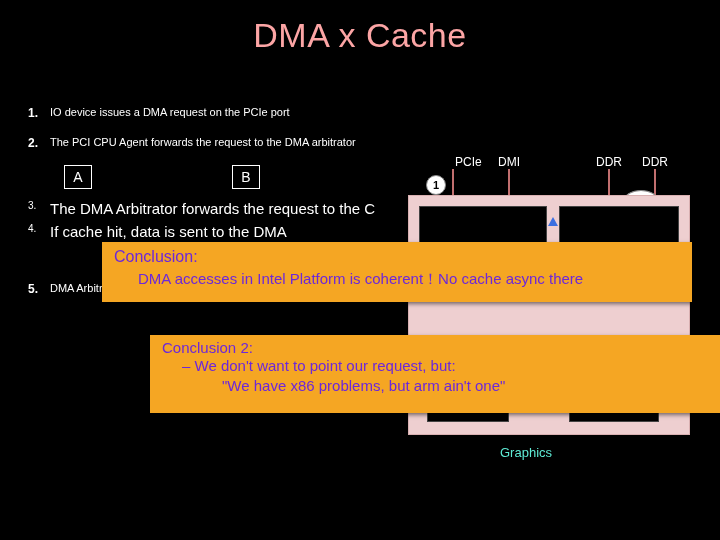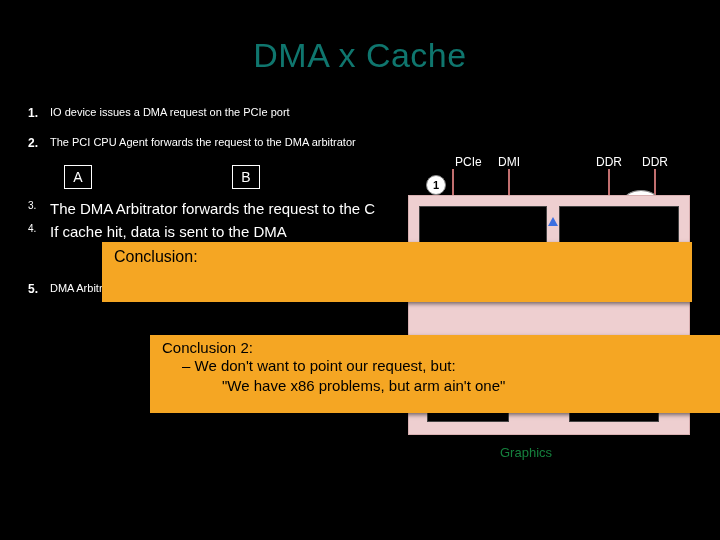--- a/index.html
+++ b/index.html
@@ -5,25 +5,25 @@
   * { margin: 0; padding: 0; box-sizing: border-box; }
   body {
     width: 720px;
     height: 540px;
     background: #000;
     font-family: "Segoe UI", Arial, sans-serif;
     position: relative;
     overflow: hidden;
   }
   .title {
-    color: #0f766e;
+    color: #fca5a5;
     font-size: 34px;
     font-weight: 300;
     text-align: center;
-    padding-top: 36px;
+    padding-top: 16px;
     letter-spacing: 0.5px;
   }
   .left-col {
     position: absolute;
     left: 28px;
     top: 105px;
     width: 380px;
     color: #fff;
     font-size: 11px;
   }
@@ -110,21 +110,21 @@
   }
   .inner-box {
     position: absolute;
     background: #000;
     border: 1px solid #444;
   }
   .gfx-lbl {
     position: absolute;
     left: 92px;
     top: 290px;
-    color: #15803d;
+    color: #5eead4;
     font-size: 13px;
   }
   .circ {
     position: absolute;
     width: 20px;
     height: 20px;
     background: #fff;
     border: 1px solid #888;
     border-radius: 50%;
     display: flex;
@@ -148,21 +148,21 @@
   .dotted {
     position: absolute;
     border-top: 1px dotted #000;
   }
 
   
   .overlay {
     position: absolute;
     background: #f5a623;
     box-shadow: 2px 2px 4px rgba(0,0,0,0.5);
-    color: #000000;
+    color: #6d28d9;
   }
   .ov1 {
     left: 102px;
     top: 242px;
     width: 590px;
     height: 60px;
     padding: 6px 12px;
   }
   .ov1 .h {
     font-size: 16px;
@@ -250,19 +250,20 @@
     <div class="dotted" style="left:252px; top:208px; width:26px"></div>
   </div>
 
   <div class="arrow-hint"></div>
 
   <div class="gfx-lbl">Graphics</div>
 </div>
 
 <div class="overlay ov1">
   <div class="h">Conclusion:</div>
+  <div class="b">DMA accesses in Intel Platform is coherent！No cache async there</div>
 </div>
 
 <div class="overlay ov2">
   <div class="h">Conclusion 2:</div>
   <div class="line">–  We don't want to point our request, but:</div>
   <div class="line" style="padding-left:60px">"We have x86 problems, but arm ain't one"</div>
 </div>
 
 </body></html>

